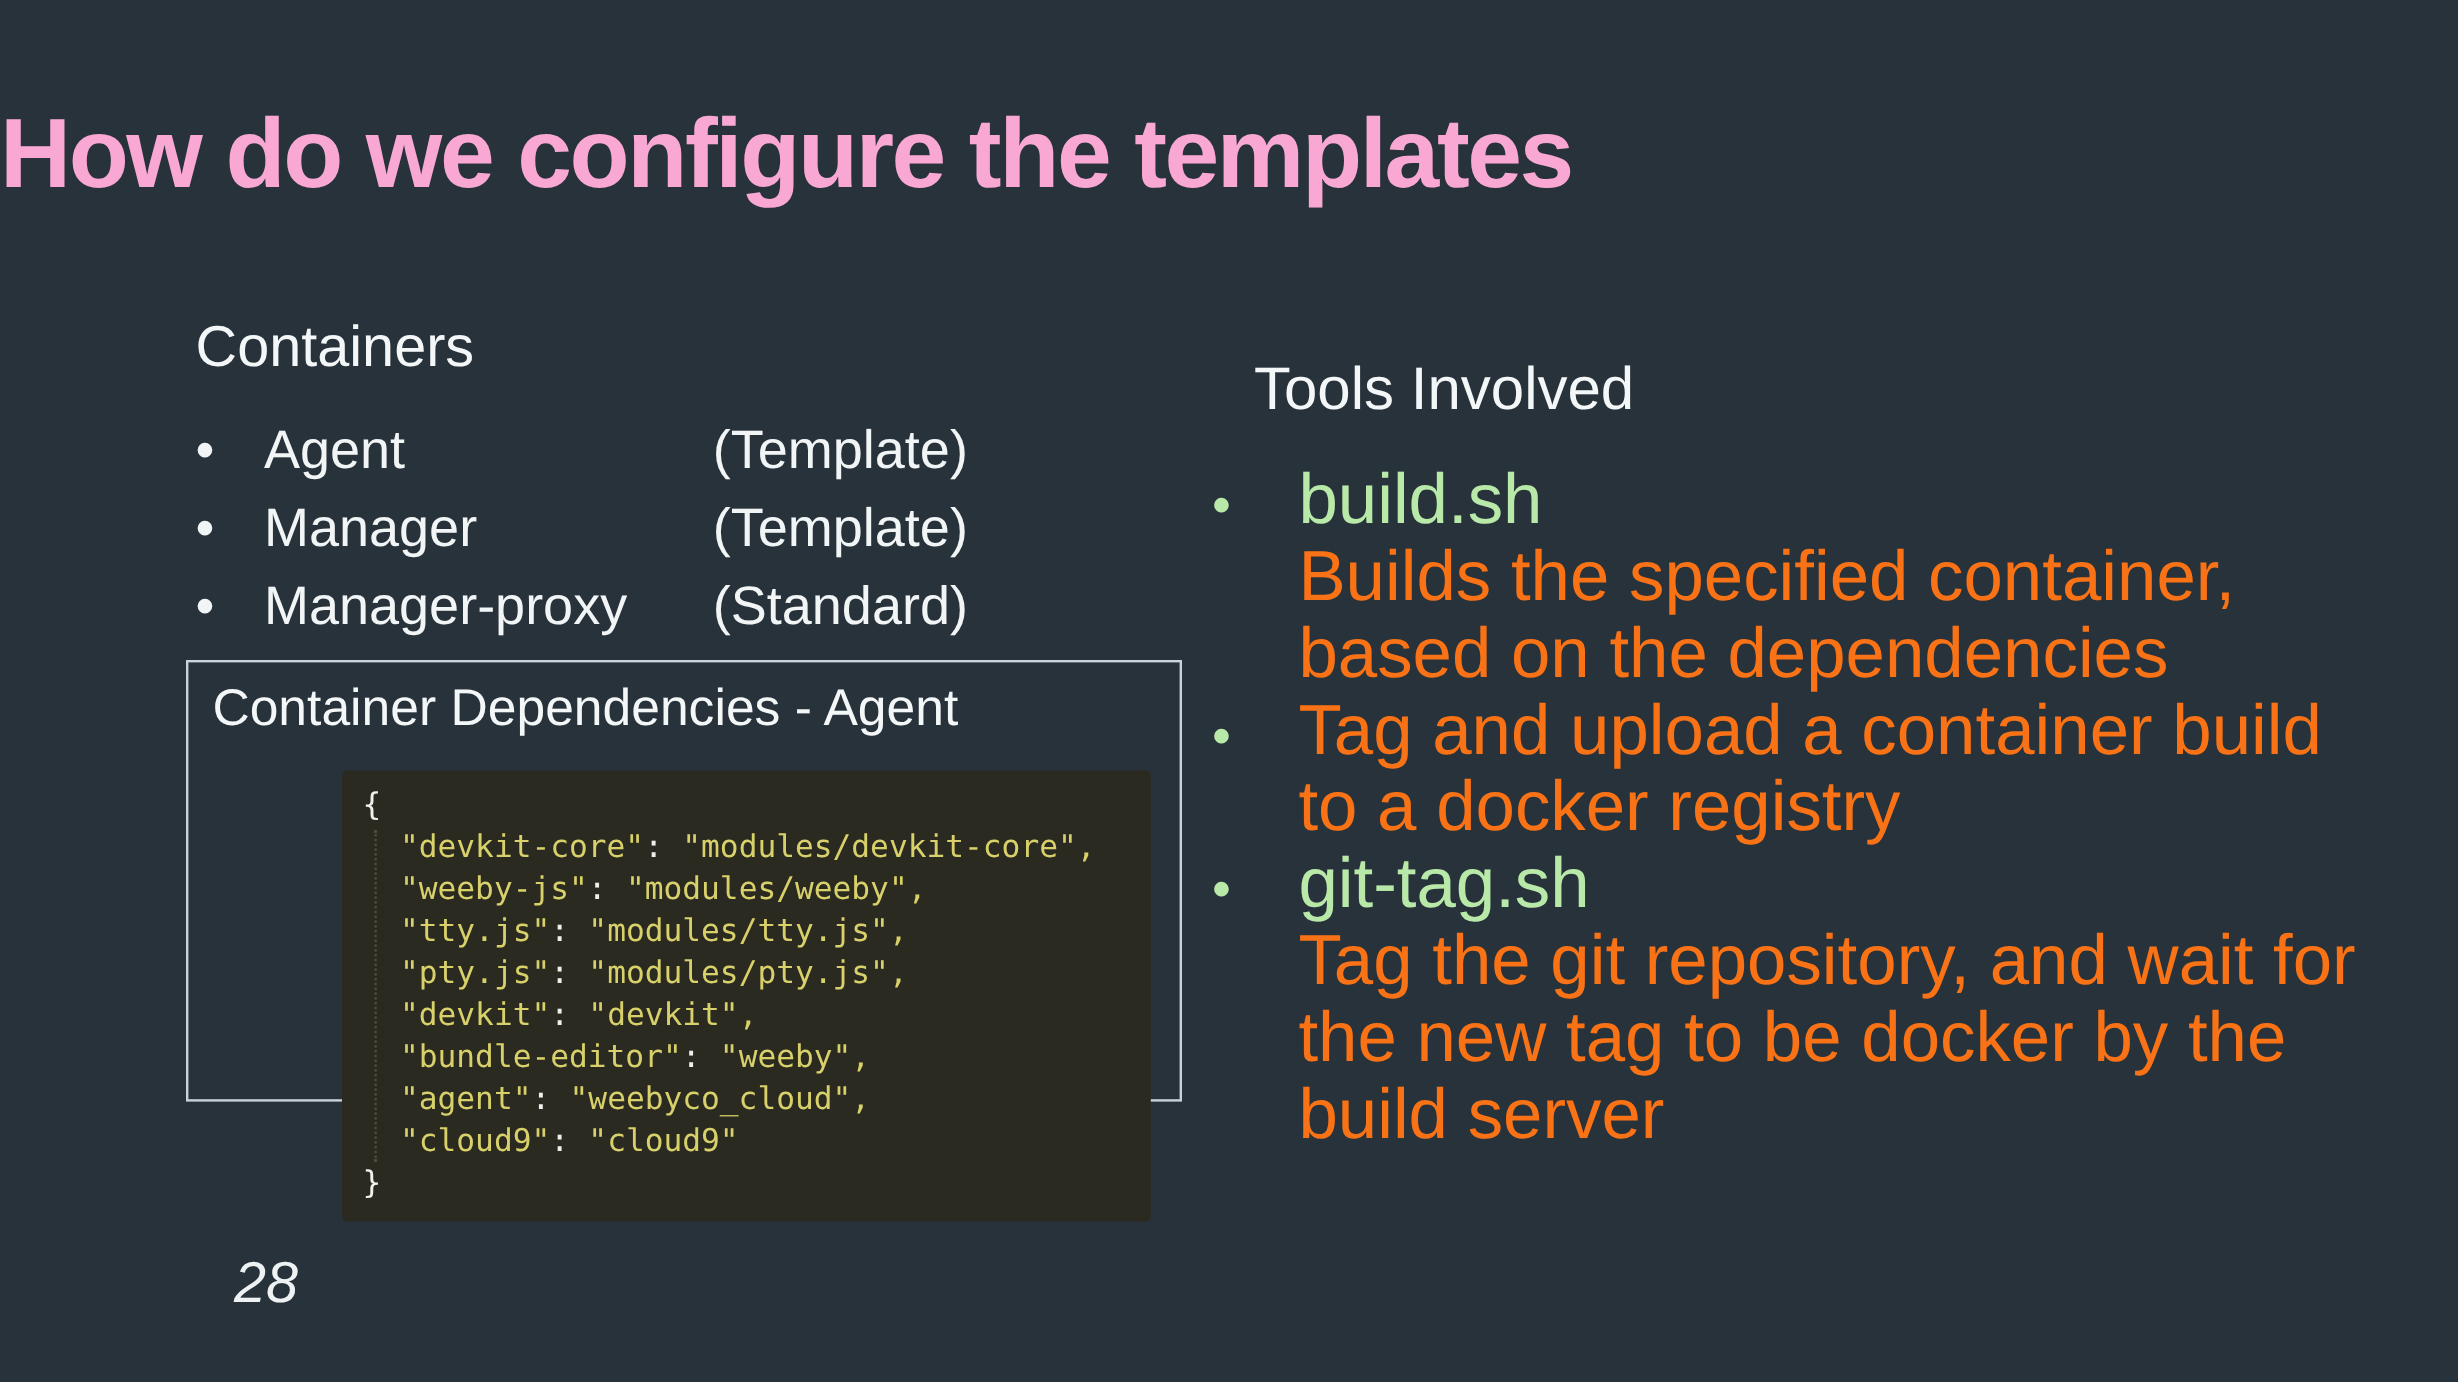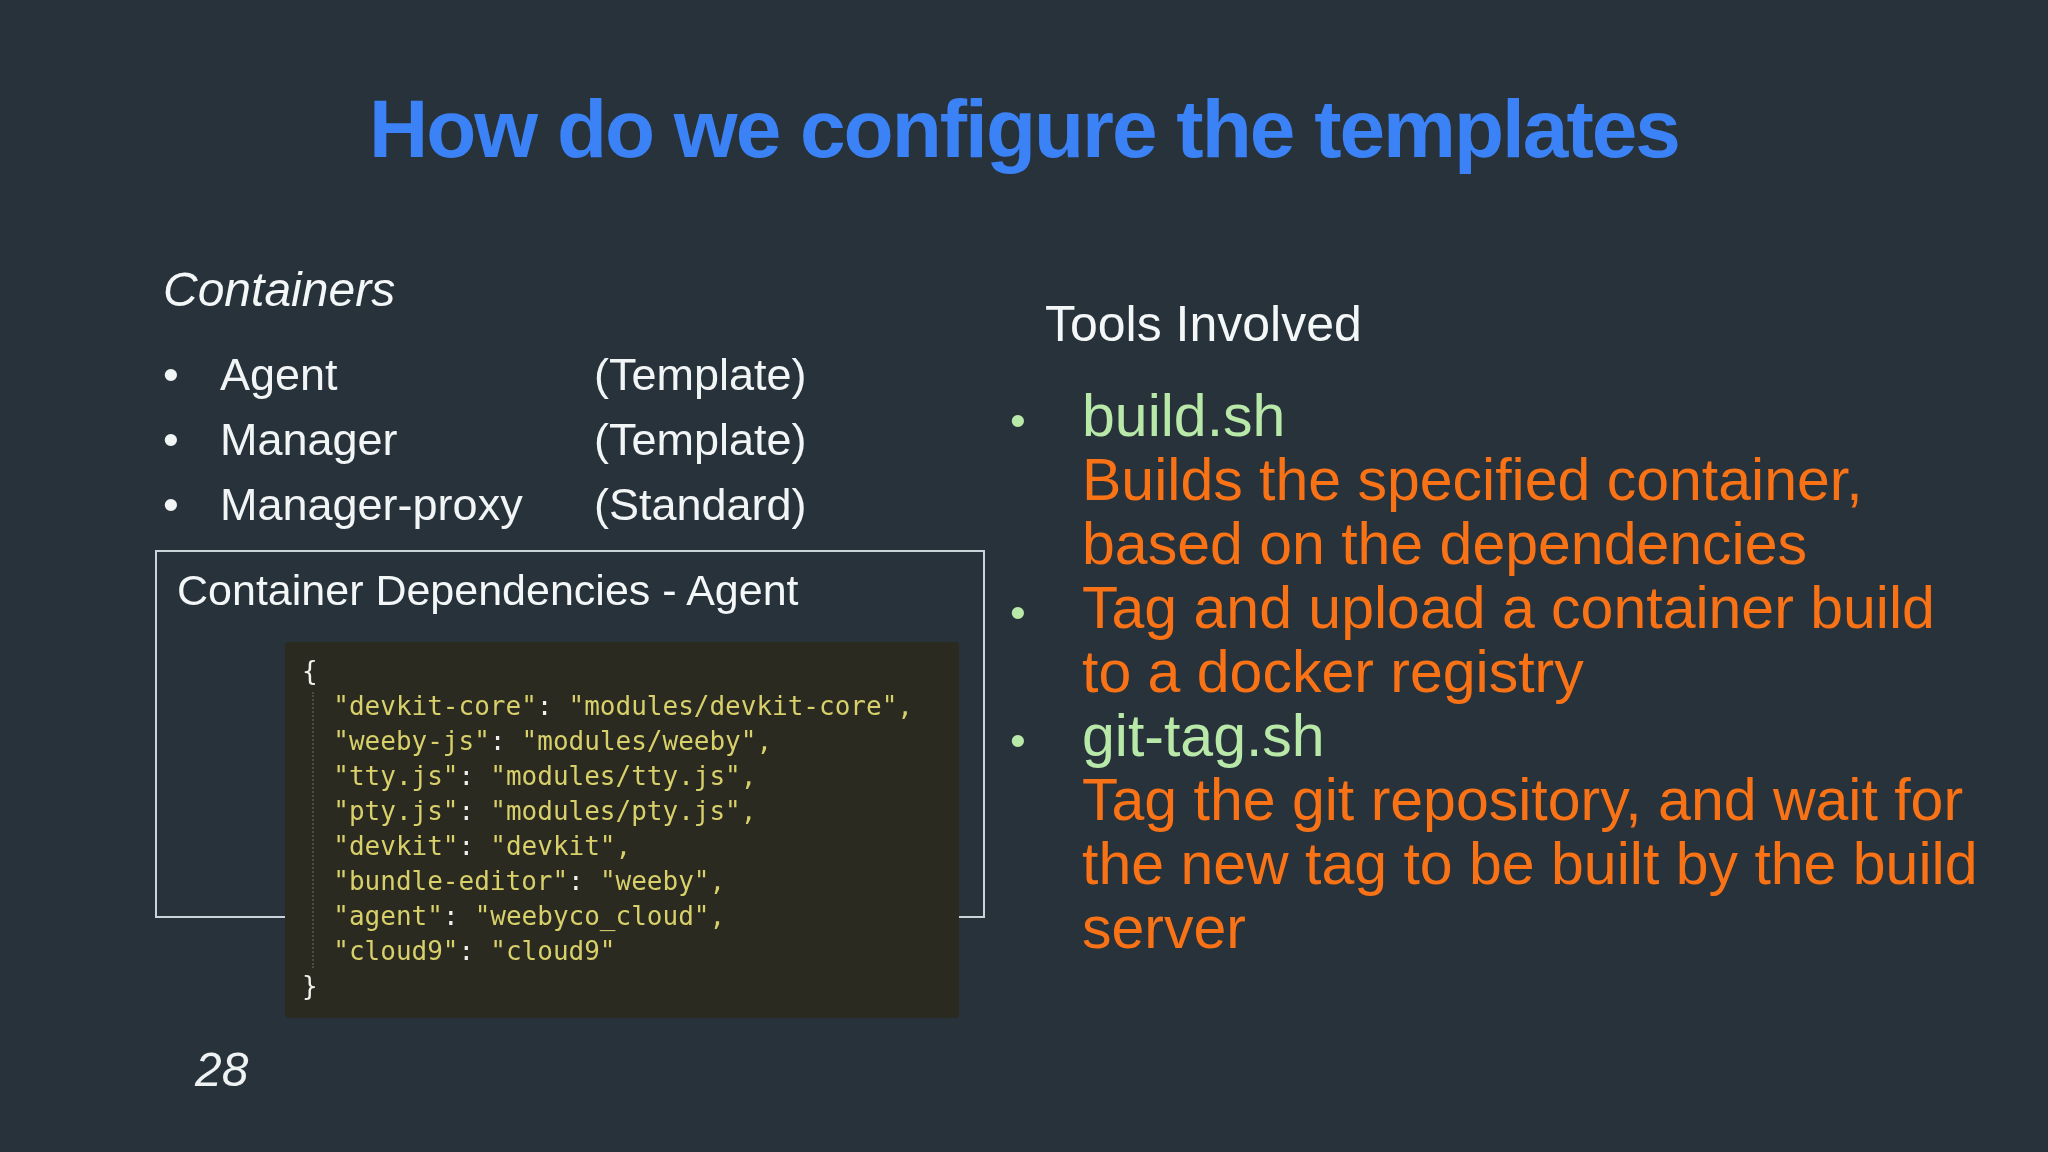--- a/index.html
+++ b/index.html
@@ -9,34 +9,33 @@
     font-family: "Liberation Sans", sans-serif;
     color: #f2f5f6;
     position: relative;
   }
   .slide { position: absolute; inset: 0; }
 
   
   .slide-title {
     position: absolute;
     top: 82px; left: 0; width: 2048px;
-    text-align: center;
+    text-align: left;
     font-size: 82px;
     font-weight: bold;
     letter-spacing: -2px;
-    color: #3b82f6;
+    color: #f9a8d4;
   }
 
   
   .containers-heading {
     position: absolute;
     left: 163px; top: 262px;
     font-size: 48px;
     color: #f4f7f8;
-    font-style: italic;
   }
   .containers-list {
     position: absolute;
     left: 163px; top: 342px;
     font-size: 45px;
     line-height: 65px;
   }
   .container-row { display: grid; grid-template-columns: 57px 374px auto; }
   .bullet-white::before, .bullet-green::before {
     content: "\2022";
@@ -171,18 +170,18 @@
     <div class="tool-item">
       <span class="bullet-green"></span>
       <span>
         <div class="tool-desc">Tag and upload a container build to a docker registry</div>
       </span>
     </div>
     <div class="tool-item">
       <span class="bullet-green"></span>
       <span>
         <div class="tool-name">git-tag.sh</div>
-        <div class="tool-desc">Tag the git repository, and wait for the new tag to be built by the build server</div>
+        <div class="tool-desc">Tag the git repository, and wait for the new tag to be docker by the build server</div>
       </span>
     </div>
   </div>
 
 </div>
 
 </body></html>

